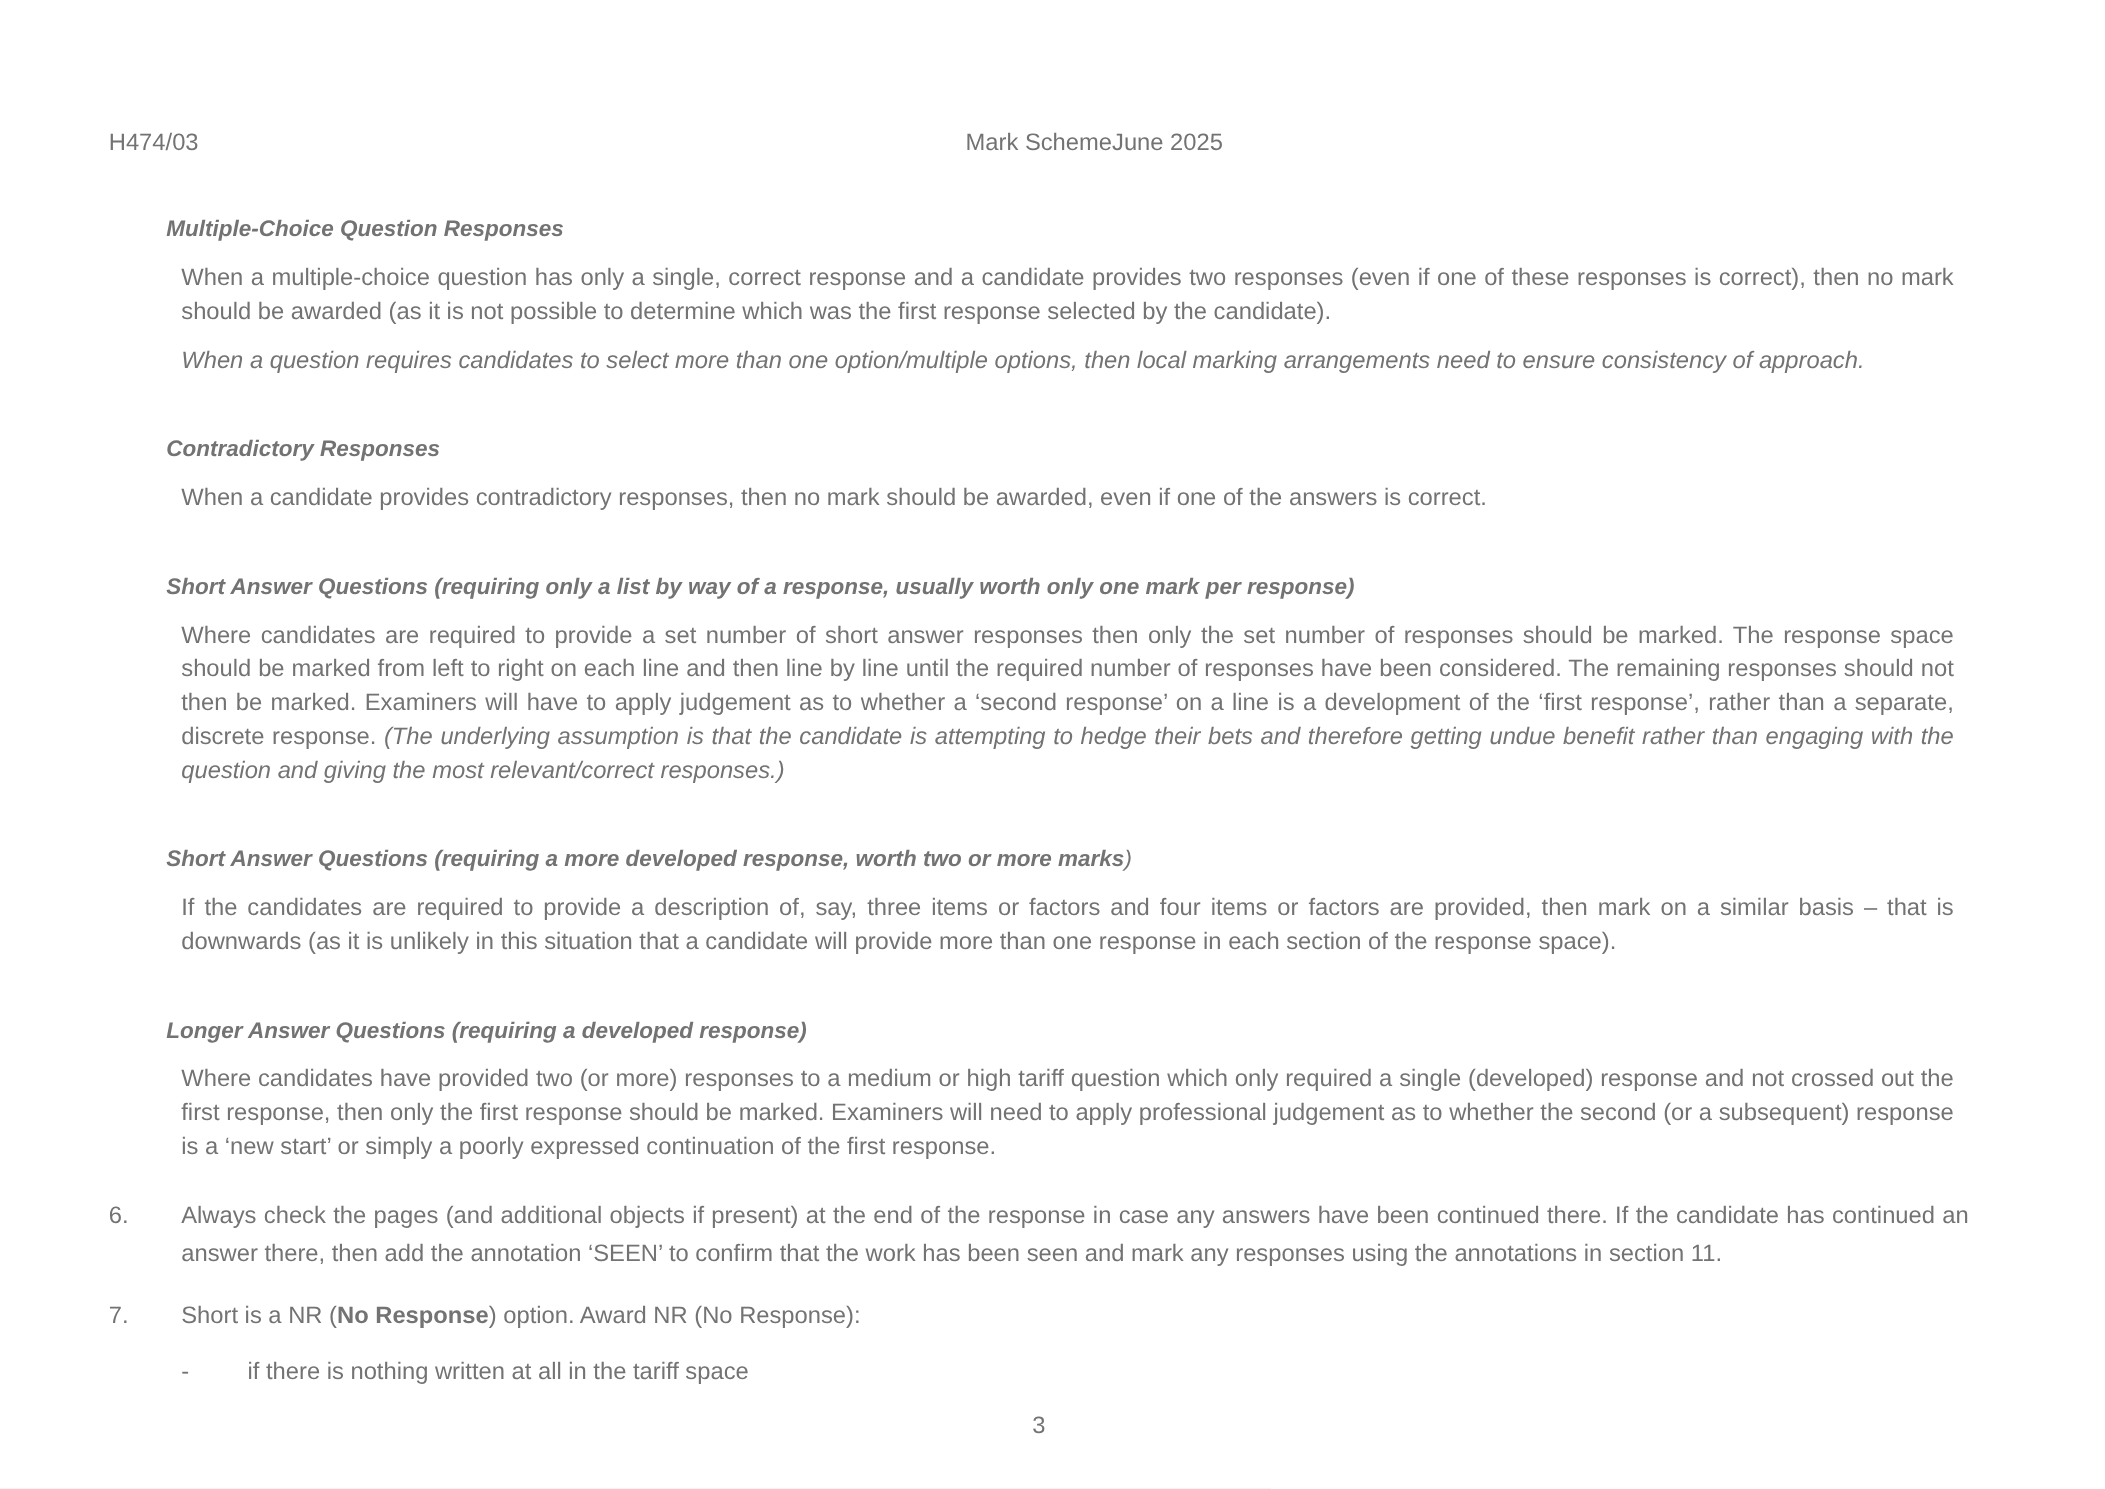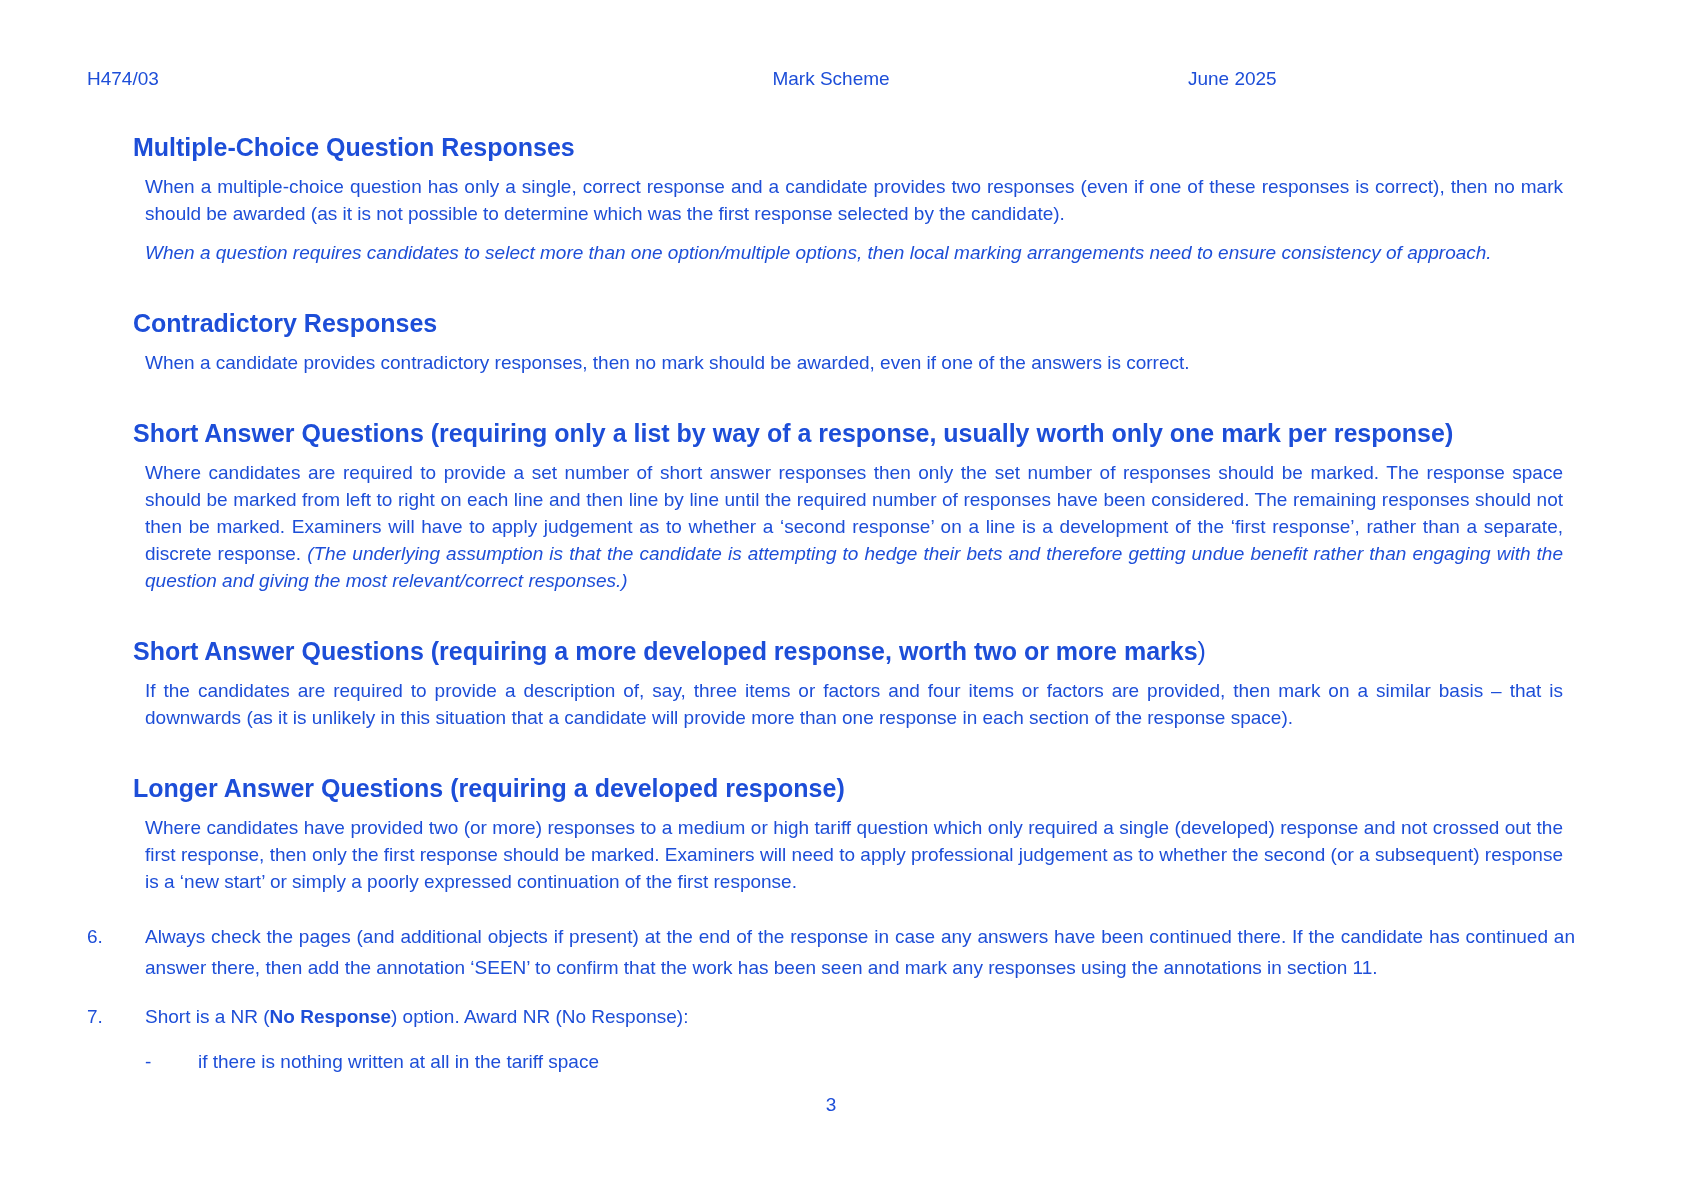--- a/index.html
+++ b/index.html
@@ -3,42 +3,43 @@
 <meta charset="utf-8">
 <style>
   html, body { margin: 0; padding: 0; background: #e8e8e8; }
   * { box-sizing: border-box; }
   .page {
     position: relative;
     width: 1684px;
     height: 1191px;
     margin: 0 auto;
     background: #ffffff;
-    color: #1d4ed8;
+    color: #737373;
     font-family: "Liberation Sans", sans-serif;
     font-size: 19px;
     line-height: 27px;
     padding: 68px 109px 0 87px;
     overflow: hidden;
   }
   .hdr {
     display: flex;
     align-items: baseline;
     line-height: 22px;
   }
   .hdr .hl { flex: 1 1 0; text-align: left; }
   .hdr .hc { flex: 0 0 auto; text-align: right; }
-  .hdr .hr { flex: 1 1 0; text-align: center; }
+  .hdr .hr { flex: 1 1 0; text-align: left; margin-top: 36px; }
 
   section.doc-section { margin: 44px 0 0 46px; }
   section.doc-section h3 {
     margin: 0;
-    font-size: 25px;
+    font-size: 18px;
     font-weight: 700;
     line-height: 27px;
+    font-style: italic;
   }
   section.doc-section h3 .ht { font-weight: 400; }
   section.doc-section p {
     margin: 12px;
     text-align: justify;
   }
   .i { font-style: italic; }
 
   .list-item {
     display: flex;

